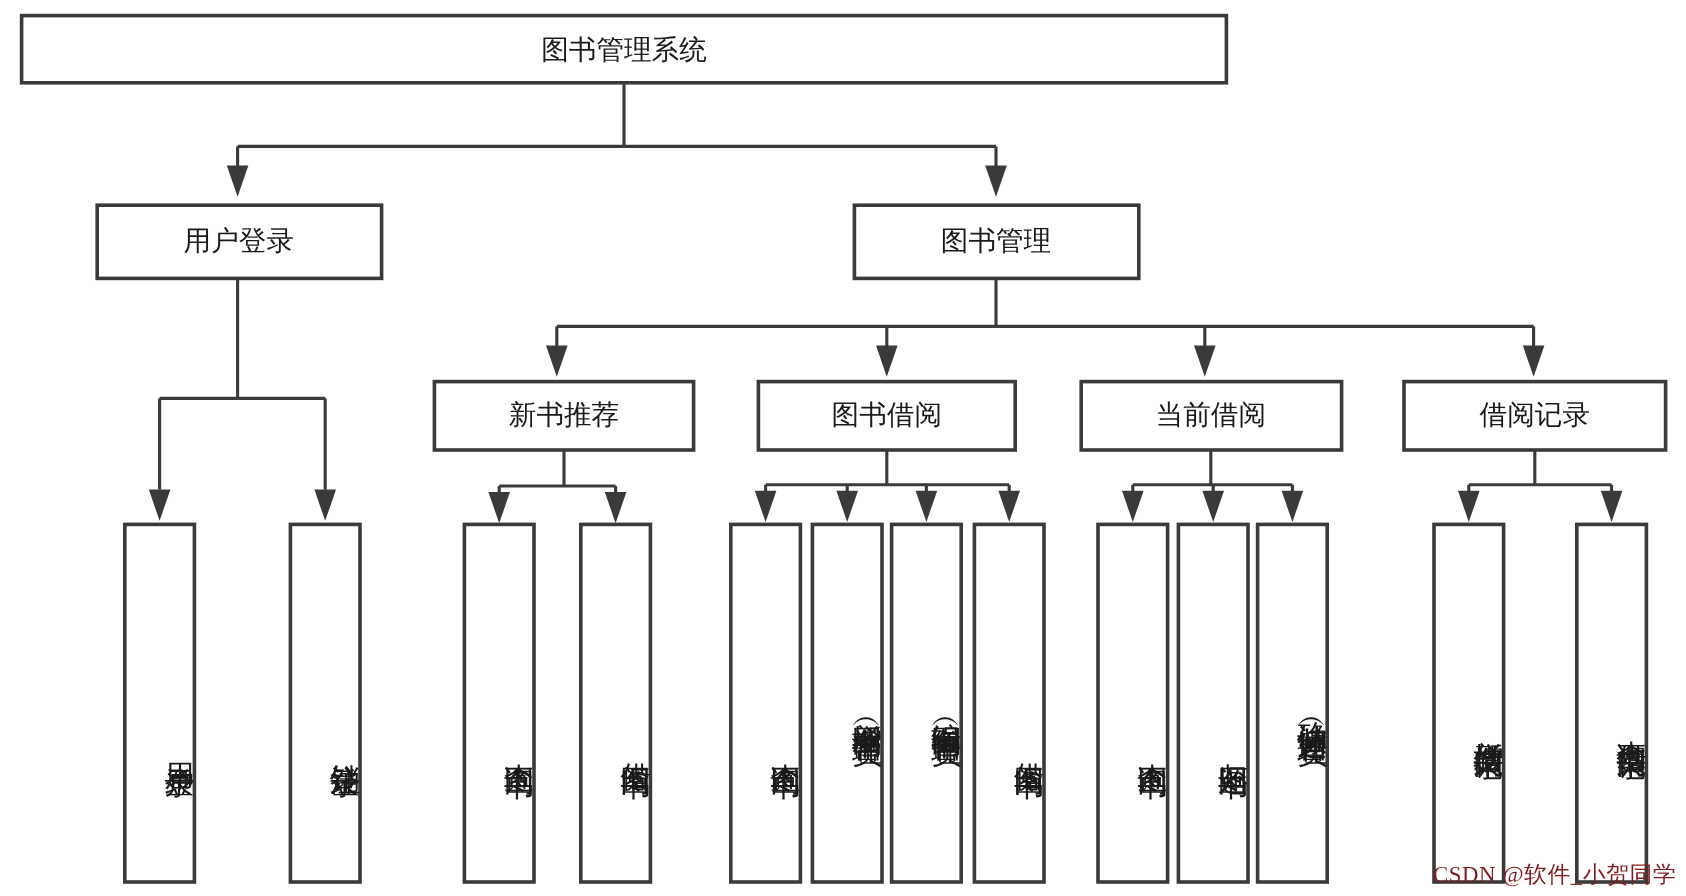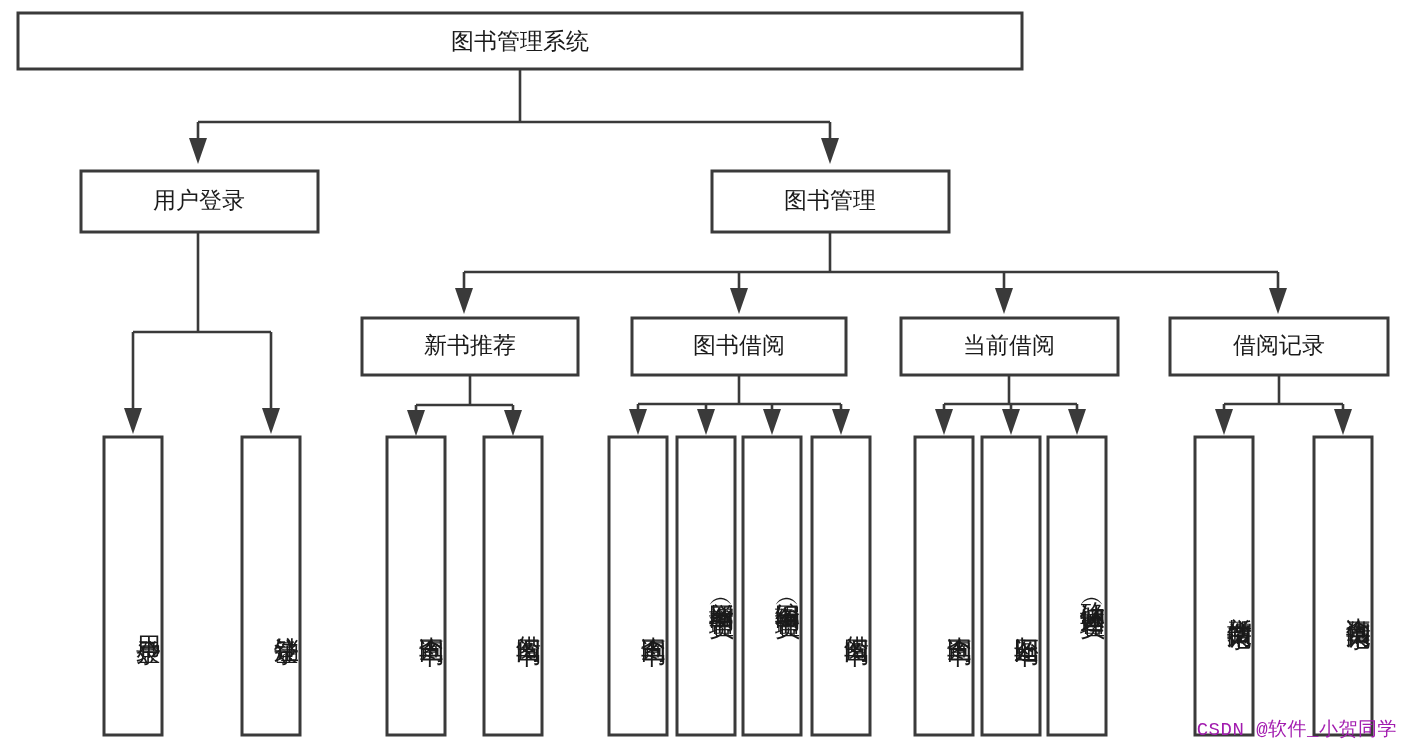--- a/index.html
+++ b/index.html
@@ -64,23 +64,23 @@
     display: flex;
     align-items: flex-start;
     justify-content: center;
     white-space: nowrap;
     pointer-events: none;
   }
   .watermark {
     position: absolute;
     right: 8px;
     bottom: 5px;
-    font-family: Liberation Mono, monospace;
+    font-family: Liberation Serif, serif;
     font-size: 19px;
-    color: #a21caf;
+    color: #7f1d1d;
     letter-spacing: 0.5px;
     white-space: nowrap;
   }
 </style>
 </head>
 <body>
 
 <div id="diagram-root">
 
   <svg class="flow" viewBox="0 0 1405 747" xmlns="http://www.w3.org/2000/svg">

